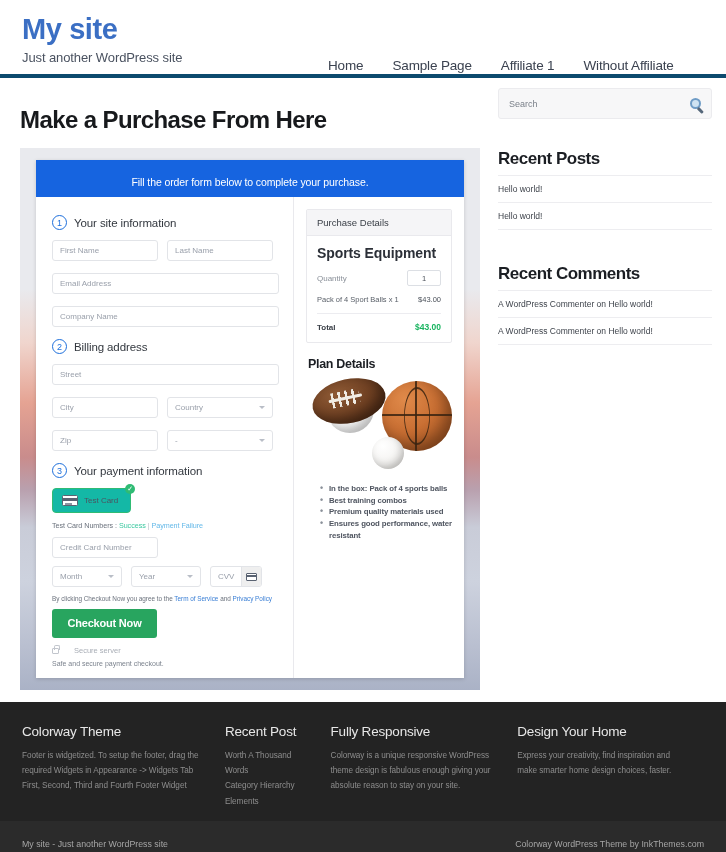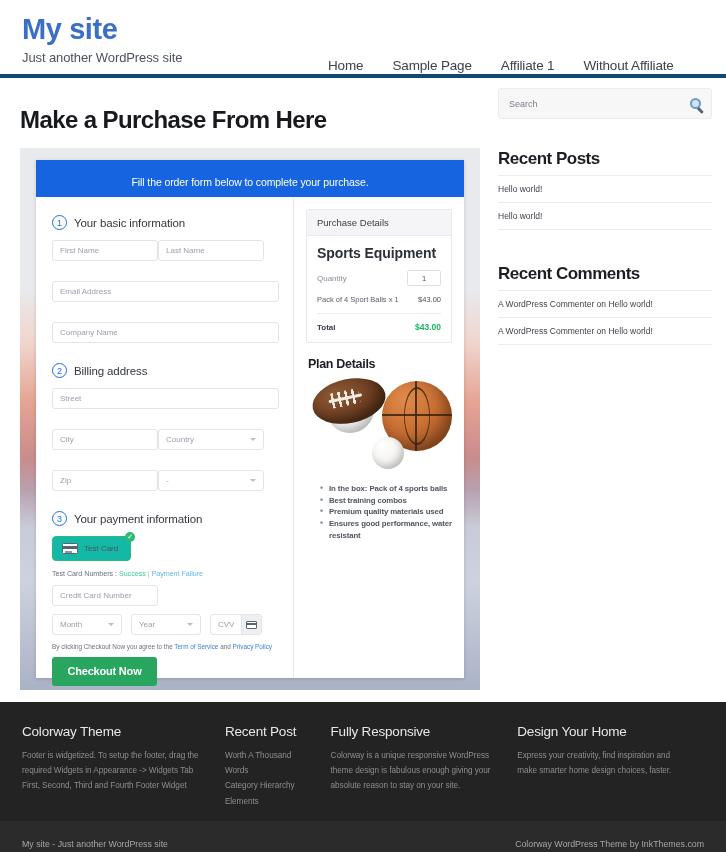--- a/index.html
+++ b/index.html
@@ -128,21 +128,21 @@
     color: #1d6fdc;
     font-size: 9px;
     display: flex; align-items: center; justify-content: center;
     flex: none;
   }
   .step-label {
     font-size: 11.5px;
     color: #33383f;
     letter-spacing: -0.1px;
   }
-  .field-row { display: flex; margin-bottom: 20px; }
+  .field-row { display: flex; gap: 9px; margin-bottom: 12px; }
   .fld {
     height: 21px;
     border: 1px solid #e2e4e8;
     border-radius: 3px;
     background: #fff;
     font-size: 8px;
     color: #9aa0ab;
     display: flex;
     align-items: center;
     padding: 0 7px;
@@ -457,21 +457,21 @@
       <div class="checkout-card">
 
         <div class="card-banner">Fill the order form below to complete your purchase.</div>
 
         <div class="card-body">
 
           <div class="form-pane">
 
             <div class="step-head">
               <div class="step-num">1</div>
-              <div class="step-label">Your basic information</div>
+              <div class="step-label">Your site information</div>
             </div>
 
             <div class="field-row">
               <div class="fld half">First Name</div>
               <div class="fld half">Last Name</div>
             </div>
             <div class="field-row">
               <div class="fld">Email Address</div>
             </div>
             <div class="field-row">

